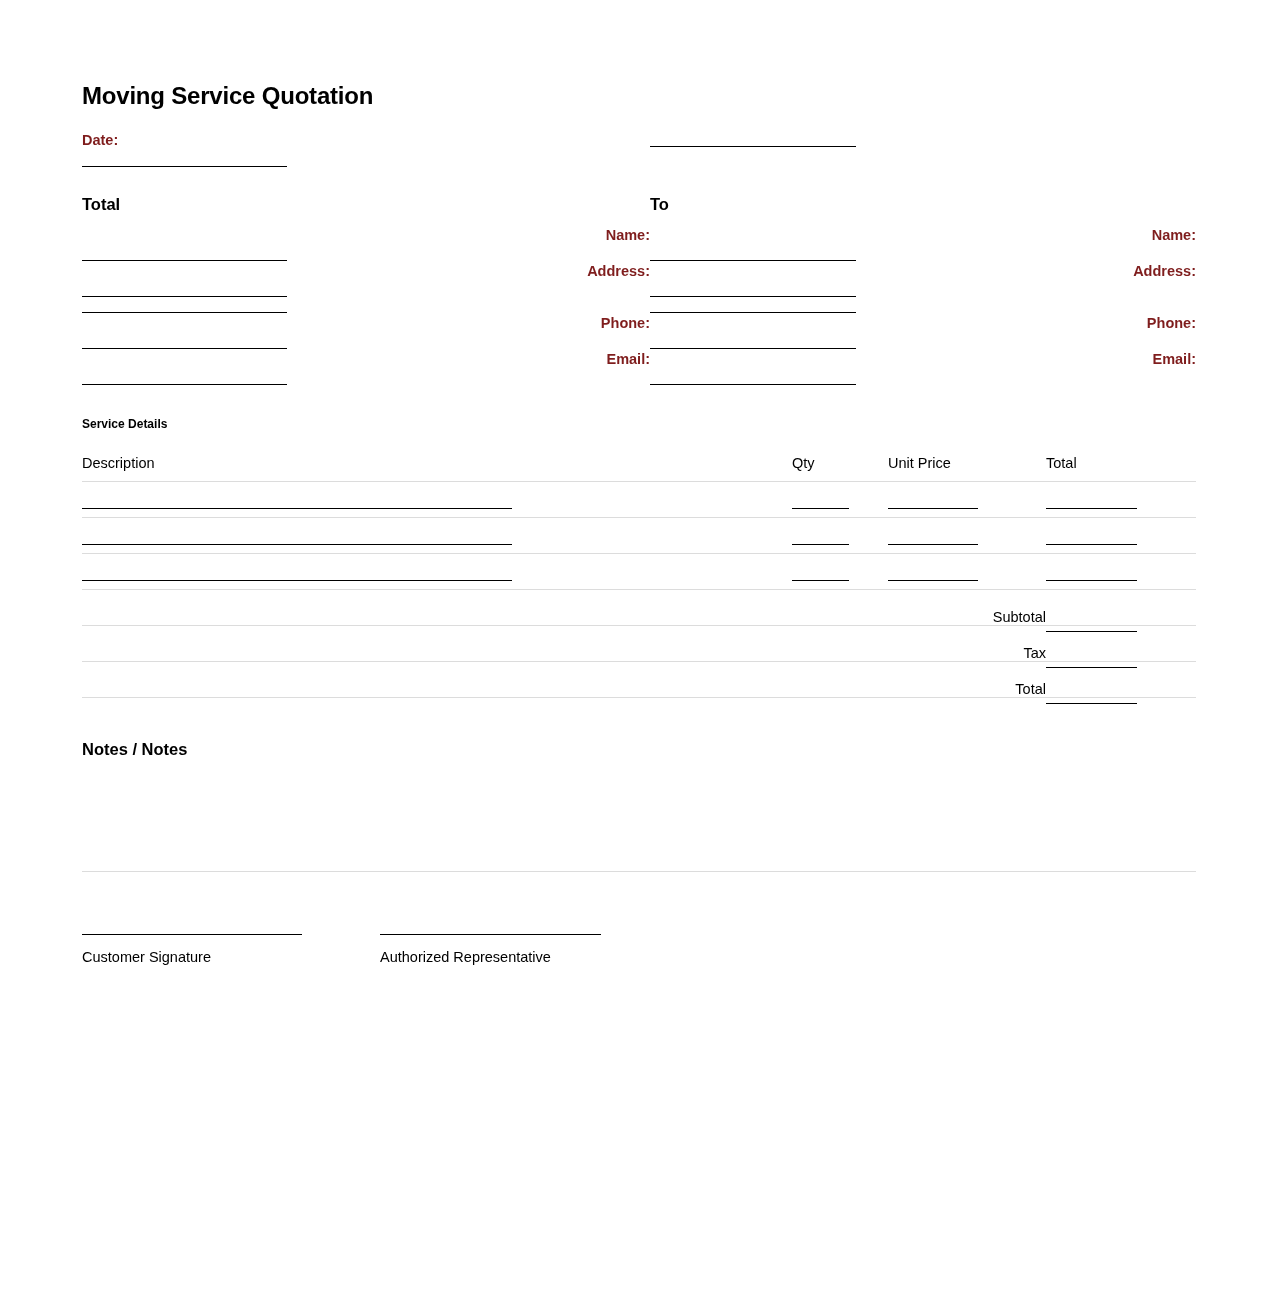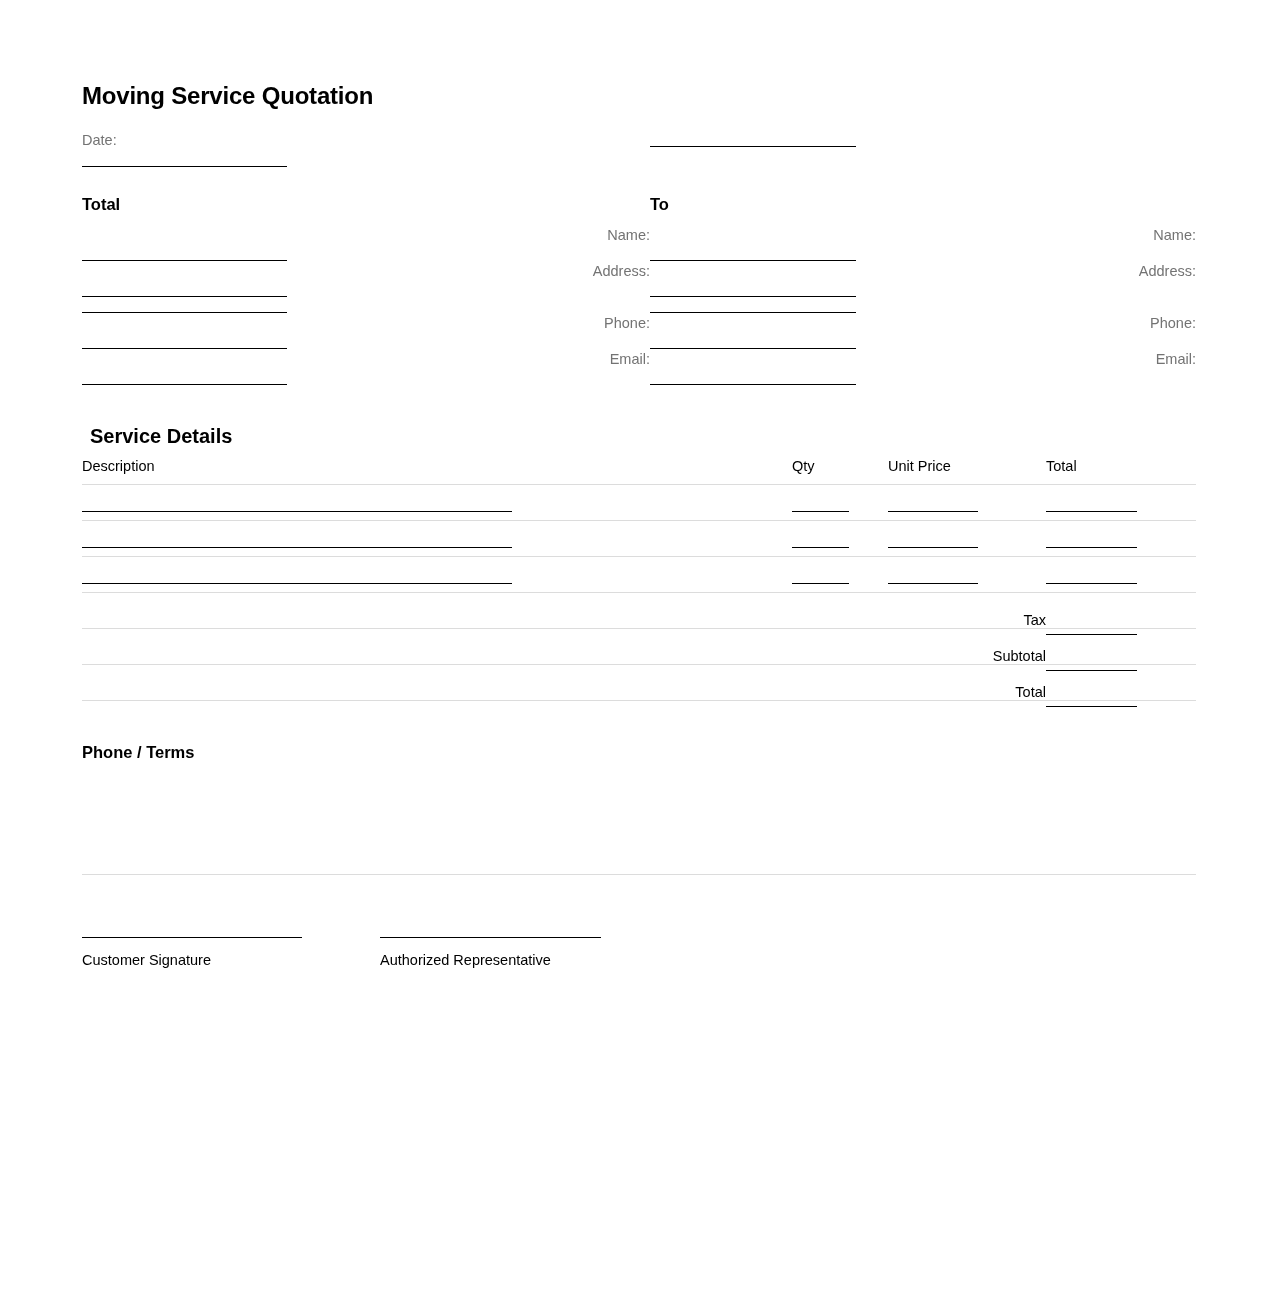--- a/index.html
+++ b/index.html
@@ -44,21 +44,22 @@
   .meta-row {
     display: flex;
     margin-top: 22px;
   }
   .col-left  { width: 568px; }
   .col-right { width: 546px; }
 
   .field-label {
     font-size: 14.5px;
     line-height: 20px;
-    color: #737373;
+    color: #7f1d1d;
+    font-weight: bold;
   }
 
   .fill-line {
     border-bottom: 1.6px solid #000000;
     height: 0;
     margin-top: 16px;
   }
   .fill-line.w205 { width: 205px; }
   .fill-line.w206 { width: 206px; }
 
@@ -71,30 +72,30 @@
     font-size: 16.5px;
     font-weight: bold;
     margin: 0 0 12px 0;
     line-height: 1.1;
   }
   .party-field .field-label { display: block; text-align: right; }
   .party-block .fill-line { margin-top: 15px; }
 
   
   .service-heading {
-    font-size: 20px;
-    font-weight: bold;
-    margin: 8px;
+    font-size: 12px;
+    font-weight: bold;
+    margin: 0;
     padding-top: 32px;
   }
 
   table.items {
     width: 1114px;
     border-collapse: collapse;
-    margin-top: 10px;
+    margin-top: 24px;
     table-layout: fixed;
   }
   table.items th {
     font-size: 14.5px;
     font-weight: normal;
     text-align: left;
     padding: 0 0 10px 0;
     border-bottom: 1px solid #dcdcdc;
     vertical-align: bottom;
   }
@@ -299,45 +300,45 @@
               <div class="cell-line price"></div>
             </td>
           <td>
               <div class="cell-line total"></div>
             </td>
         </tr>
 
         <tr>
           <td></td>
           <td></td>
+          <td class="totals-label">Subtotal</td>
+          <td class="totals-value">
+              <div class="totals-line"></div>
+            </td>
+        </tr>
+        <tr>
+          <td></td>
+          <td></td>
           <td class="totals-label">Tax</td>
           <td class="totals-value">
               <div class="totals-line"></div>
             </td>
         </tr>
         <tr>
           <td></td>
           <td></td>
-          <td class="totals-label">Subtotal</td>
-          <td class="totals-value">
-              <div class="totals-line"></div>
-            </td>
-        </tr>
-        <tr>
-          <td></td>
-          <td></td>
           <td class="totals-label">Total</td>
           <td class="totals-value">
               <div class="totals-line"></div>
             </td>
         </tr>
       </tbody>
     </table>
 
-    <div class="notes-heading">Phone / Terms</div>
+    <div class="notes-heading">Notes / Notes</div>
     <div class="notes-area"></div>
 
     <div class="sign-row">
       <div class="sign-block">
         <div class="sign-line left"></div>
         <div class="sign-caption">Customer Signature</div>
       </div>
       <div class="sign-block right">
         <div class="sign-line right"></div>
         <div class="sign-caption">Authorized Representative</div>

